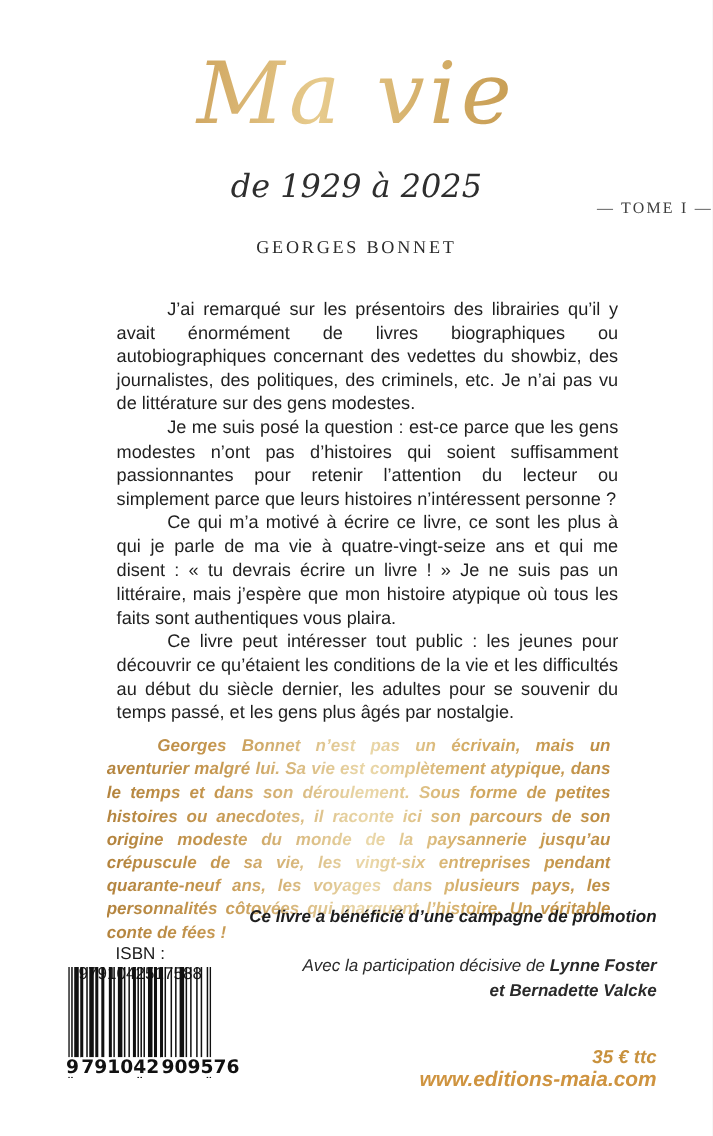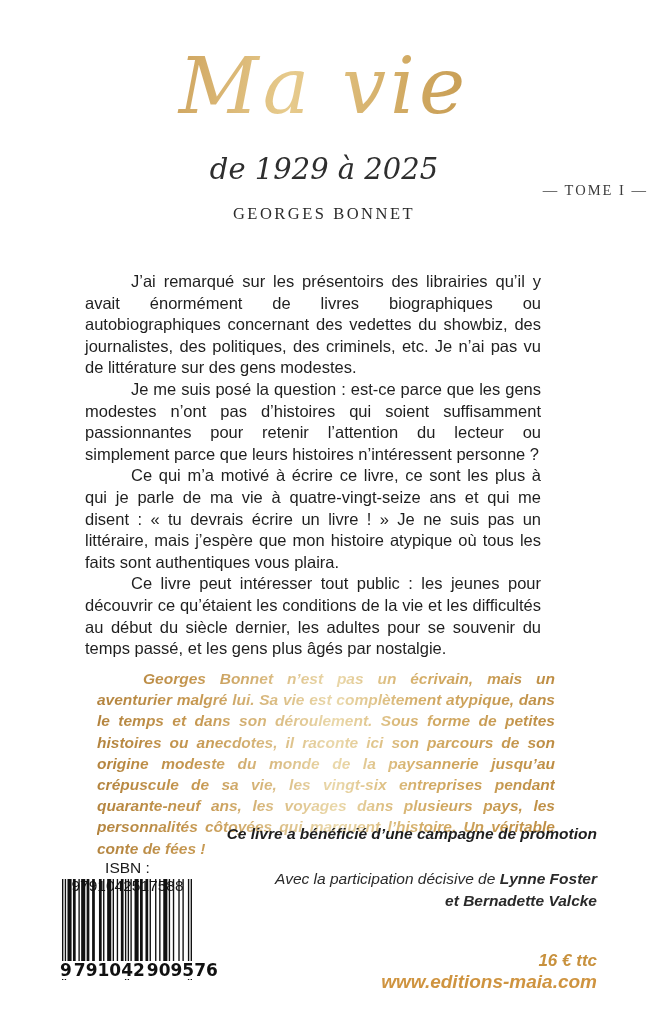--- a/index.html
+++ b/index.html
@@ -33,28 +33,28 @@
     font-size:29px;color:#2e2e2e;
     margin:16px;
   }
   .tome{
     position:absolute;top:182px;left:0;right:0;
     text-align:right;
     font-family:"Liberation Serif",serif;
     font-size:14.5px;letter-spacing:2px;color:#3c3c3c;
   }
   .author{
-    position:absolute;top:204px;left:0;right:0;
+    position:absolute;top:215px;left:0;right:0;
     text-align:center;
     font-family:"Liberation Serif",serif;
     font-size:16.5px;letter-spacing:2.5px;color:#2b2b2b;
   }
   
   .synopsis{
-    position:absolute;left:85px;top:271px;width:456px;
+    position:absolute;left:106px;top:271px;width:456px;
   }
   .synopsis p{
     margin:0;
     text-align:justify;
     text-indent:46px;
     font-size:16.5px;line-height:21.6px;
     color:#1f1f1f;
   }
   
   .bio{
@@ -174,17 +174,17 @@
       <rect x="92" y="0" width="1" height="100" fill="#111111"></rect>
       <rect x="94" y="0" width="1" height="100" fill="#111111"></rect>
     </svg>
 
   <div class="barcode-digits">
     <span>9</span>
     <span>791042</span>
     <span>909576</span>
   </div>
 
-  <div class="price">16 € ttc</div>
+  <div class="price">35 € ttc</div>
 
   <div class="website">www.editions-maia.com</div>
 
 </div>
 
 </body></html>

